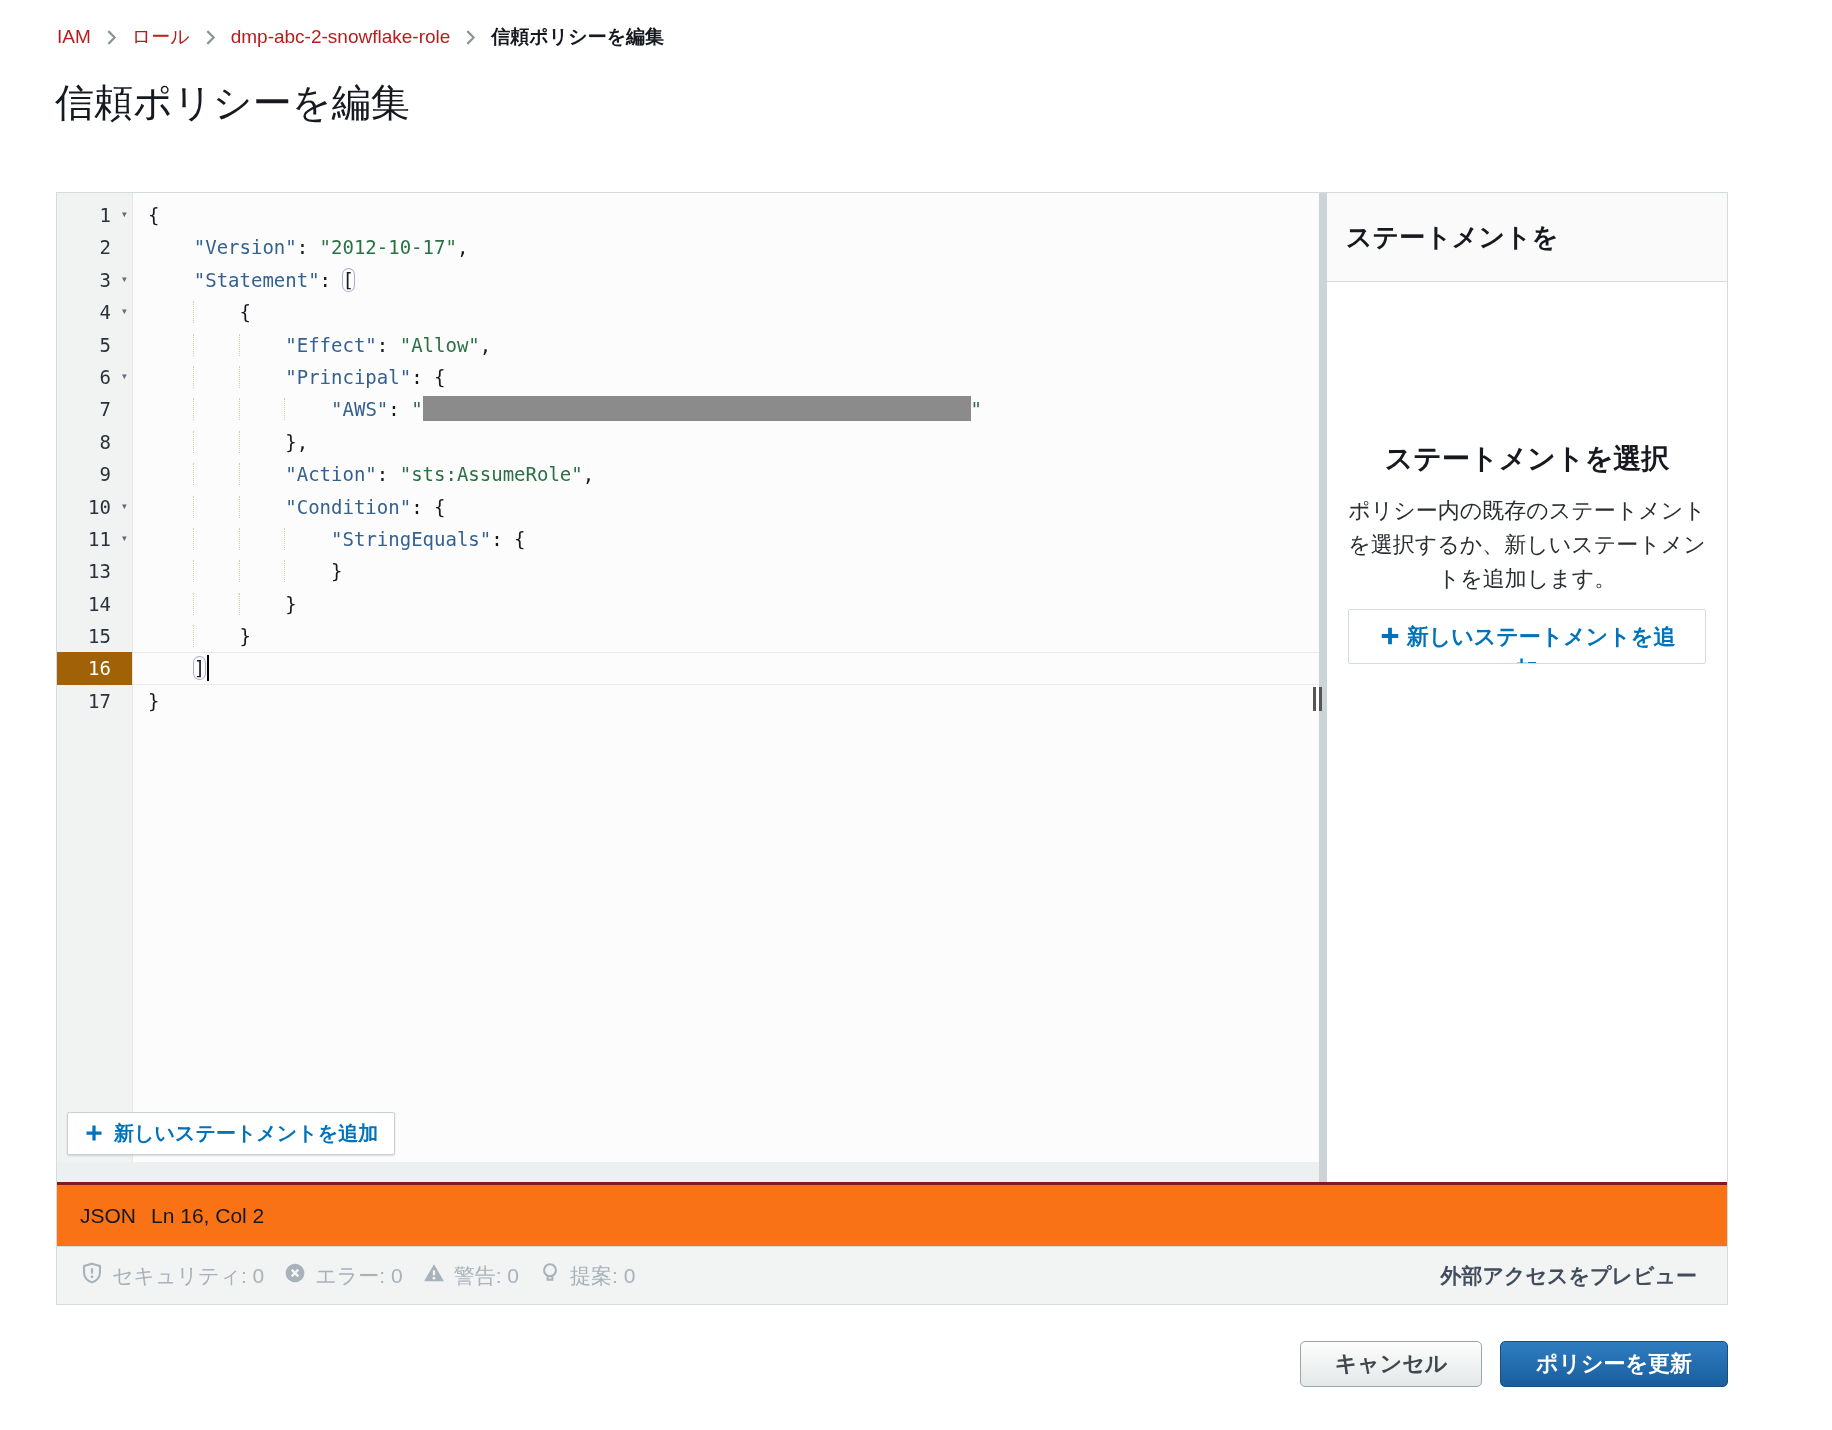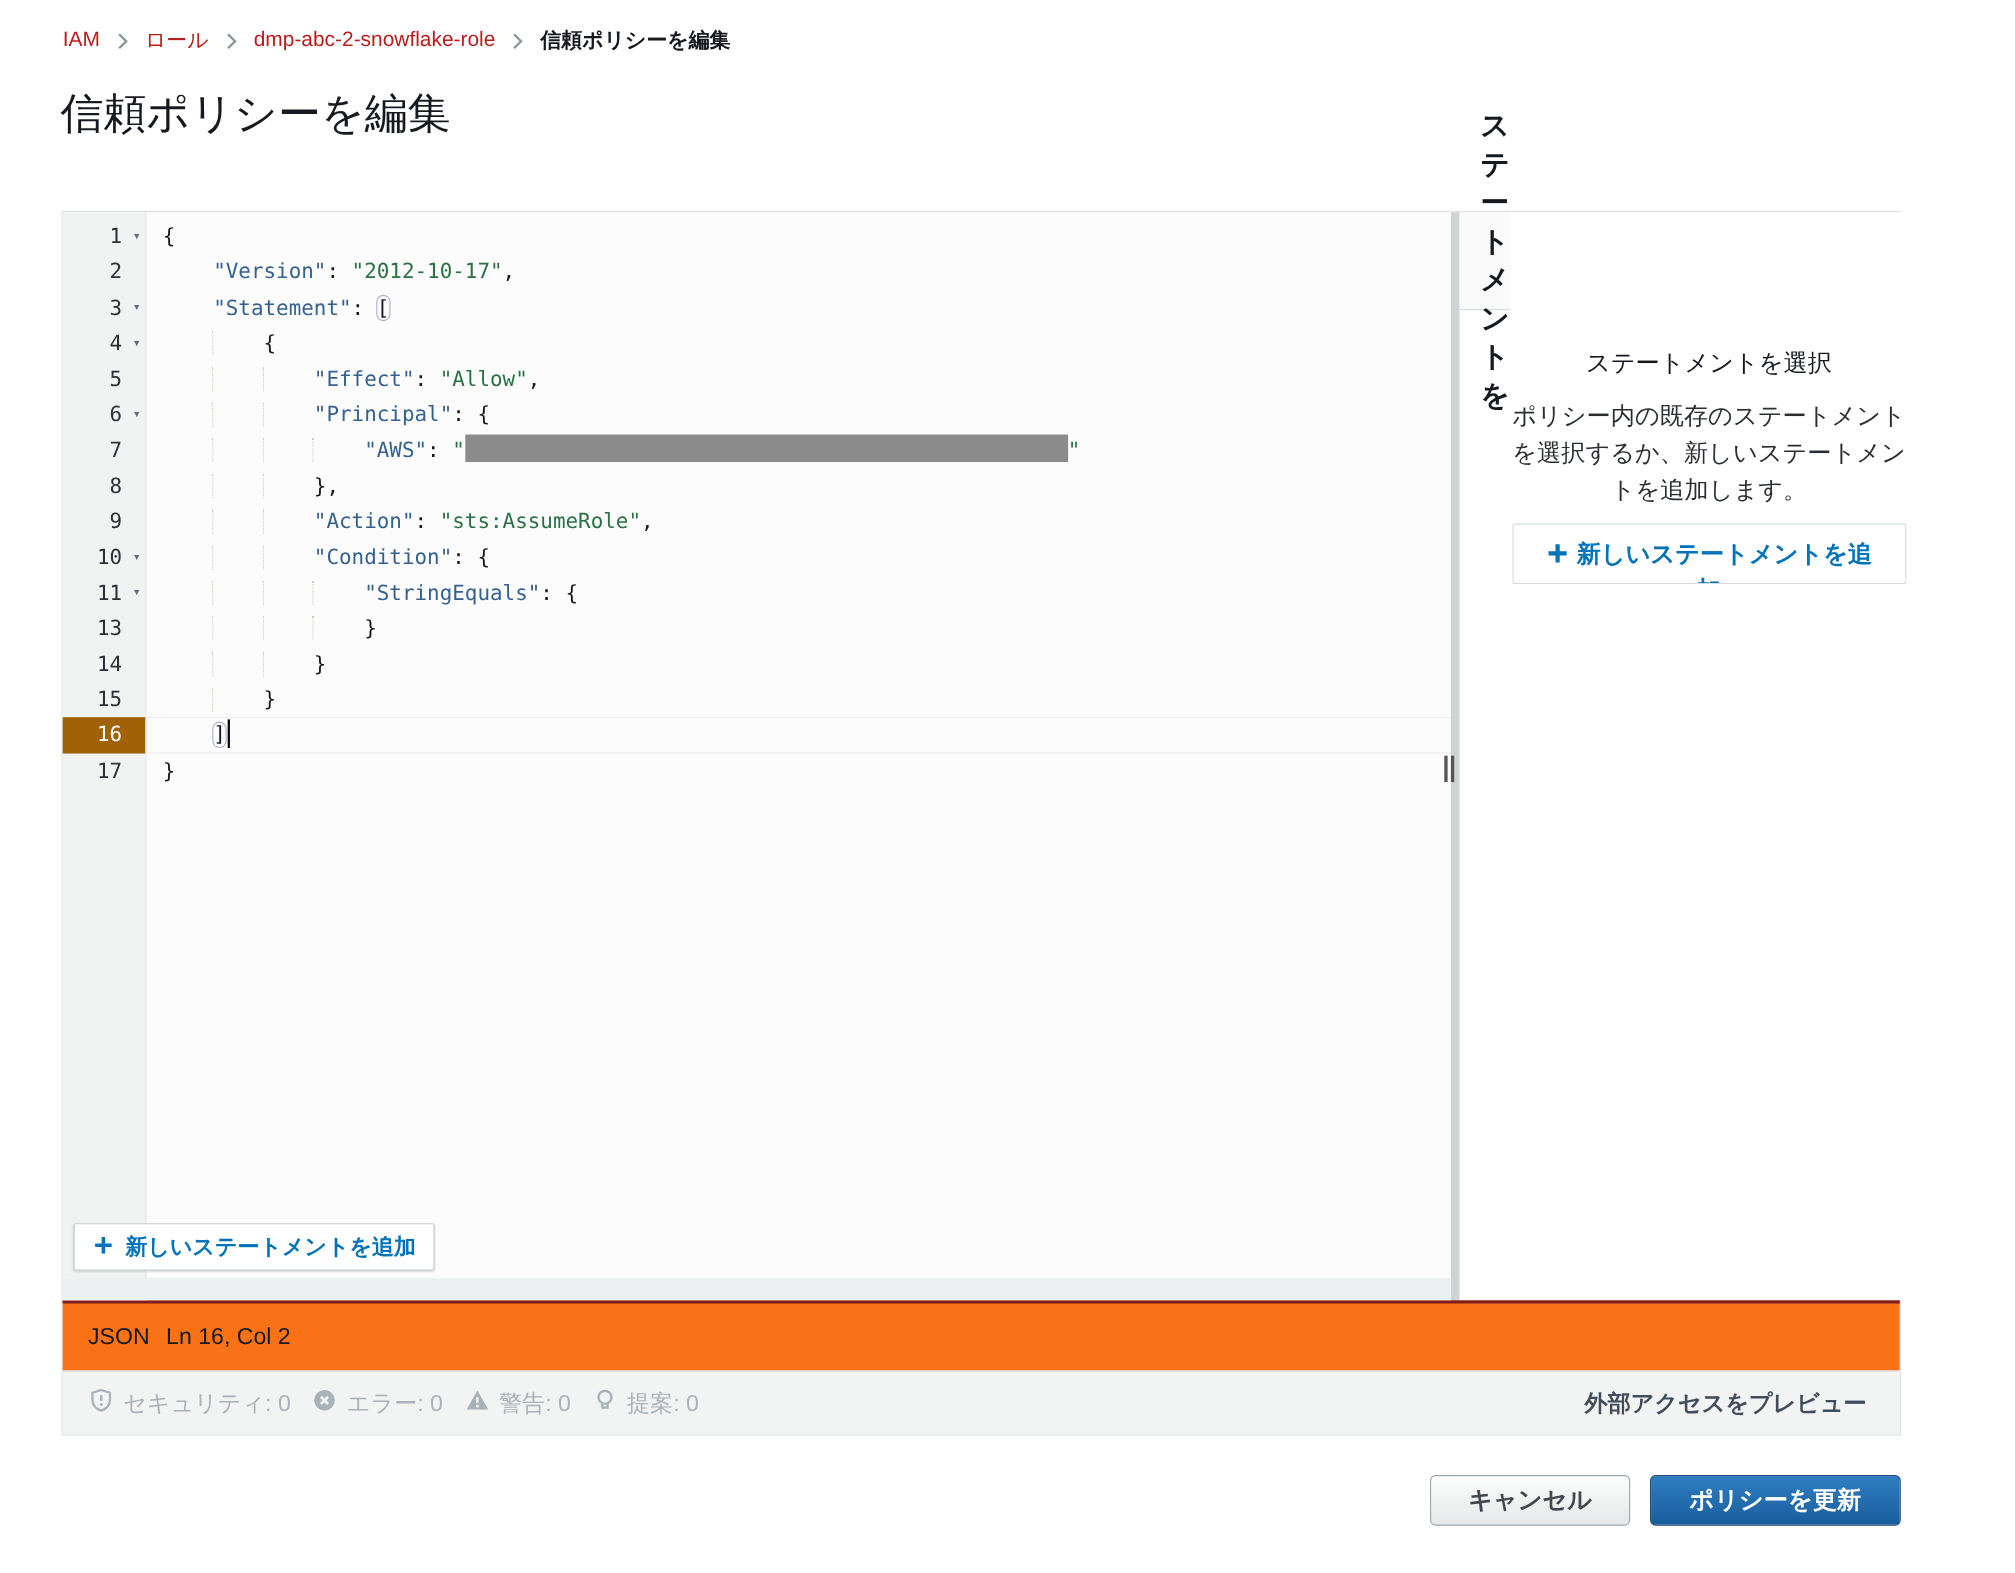--- a/index.html
+++ b/index.html
@@ -39,26 +39,26 @@
   .match { box-shadow:0 0 0 1px #a9aecf; border-radius:7px; }
   .cursor { display:inline-block; width:2px; height:26px; background:#000; vertical-align:-6px; margin-left:2px; }
   .editor-strip { position:absolute; left:0; right:0; bottom:0; height:20px; background:#edf0f0; }
   .btn-add-editor { position:absolute; left:10px; bottom:27px; height:43px; display:flex; align-items:center; gap:10px;
     padding:0 16px; background:#fff; border:1px solid #c9d0d4; border-radius:2px;
     box-shadow:0 1px 2px rgba(0,0,0,.14); color:#0073bb; font-size:20px; font-weight:700; cursor:pointer; }
   .scroll-thumb { position:absolute; left:1256px; top:494px; width:9px; height:24px;
     border-left:3px solid #555; border-right:3px solid #555; }
   
   .divider { flex:0 0 8px; width:8px; background:#ccd4d8; cursor:col-resize; }
-  .panel { flex:1; background:#fff; display:flex; flex-direction:row; }
+  .panel { flex:1; background:#fff; display:flex; flex-direction:column; }
   .panel-header { height:89px; background:#fafafa; border-bottom:1px solid #d5dbdb;
     display:flex; align-items:center; padding-left:19px; }
   .panel-header h2 { margin:0; font-size:26px; font-weight:700; }
   .panel-body { text-align:center; padding-top:122px; }
-  .panel-empty-title { font-size:22px; font-weight:400; }
+  .panel-empty-title { font-size:28px; font-weight:700;margin-top:36px; }
   .panel-empty-desc { width:362px; margin:16px auto 0; font-size:22px; line-height:34px; color:#2a2e33; }
   .btn-add-panel { display:block; margin:13px auto 0; width:358px; height:55px; overflow:hidden;
     background:#fff; border:1px solid #d5dbdb; border-radius:2px; color:#0073bb;
     font-size:22px; font-weight:700; line-height:33px; padding-top:10px; cursor:pointer;
     font-family:"Liberation Sans","DejaVu Sans",sans-serif; }
   .btn-add-panel .wrap { display:inline-block; width:305px; }
   .btn-add-panel svg, .btn-add-editor svg { vertical-align:-3px; }
   
   .row-json { height:64px; border-top:3px solid #7f1d1d; background:#f97316;
     display:flex; align-items:center; padding-left:23px; gap:15px; font-size:21px; }

